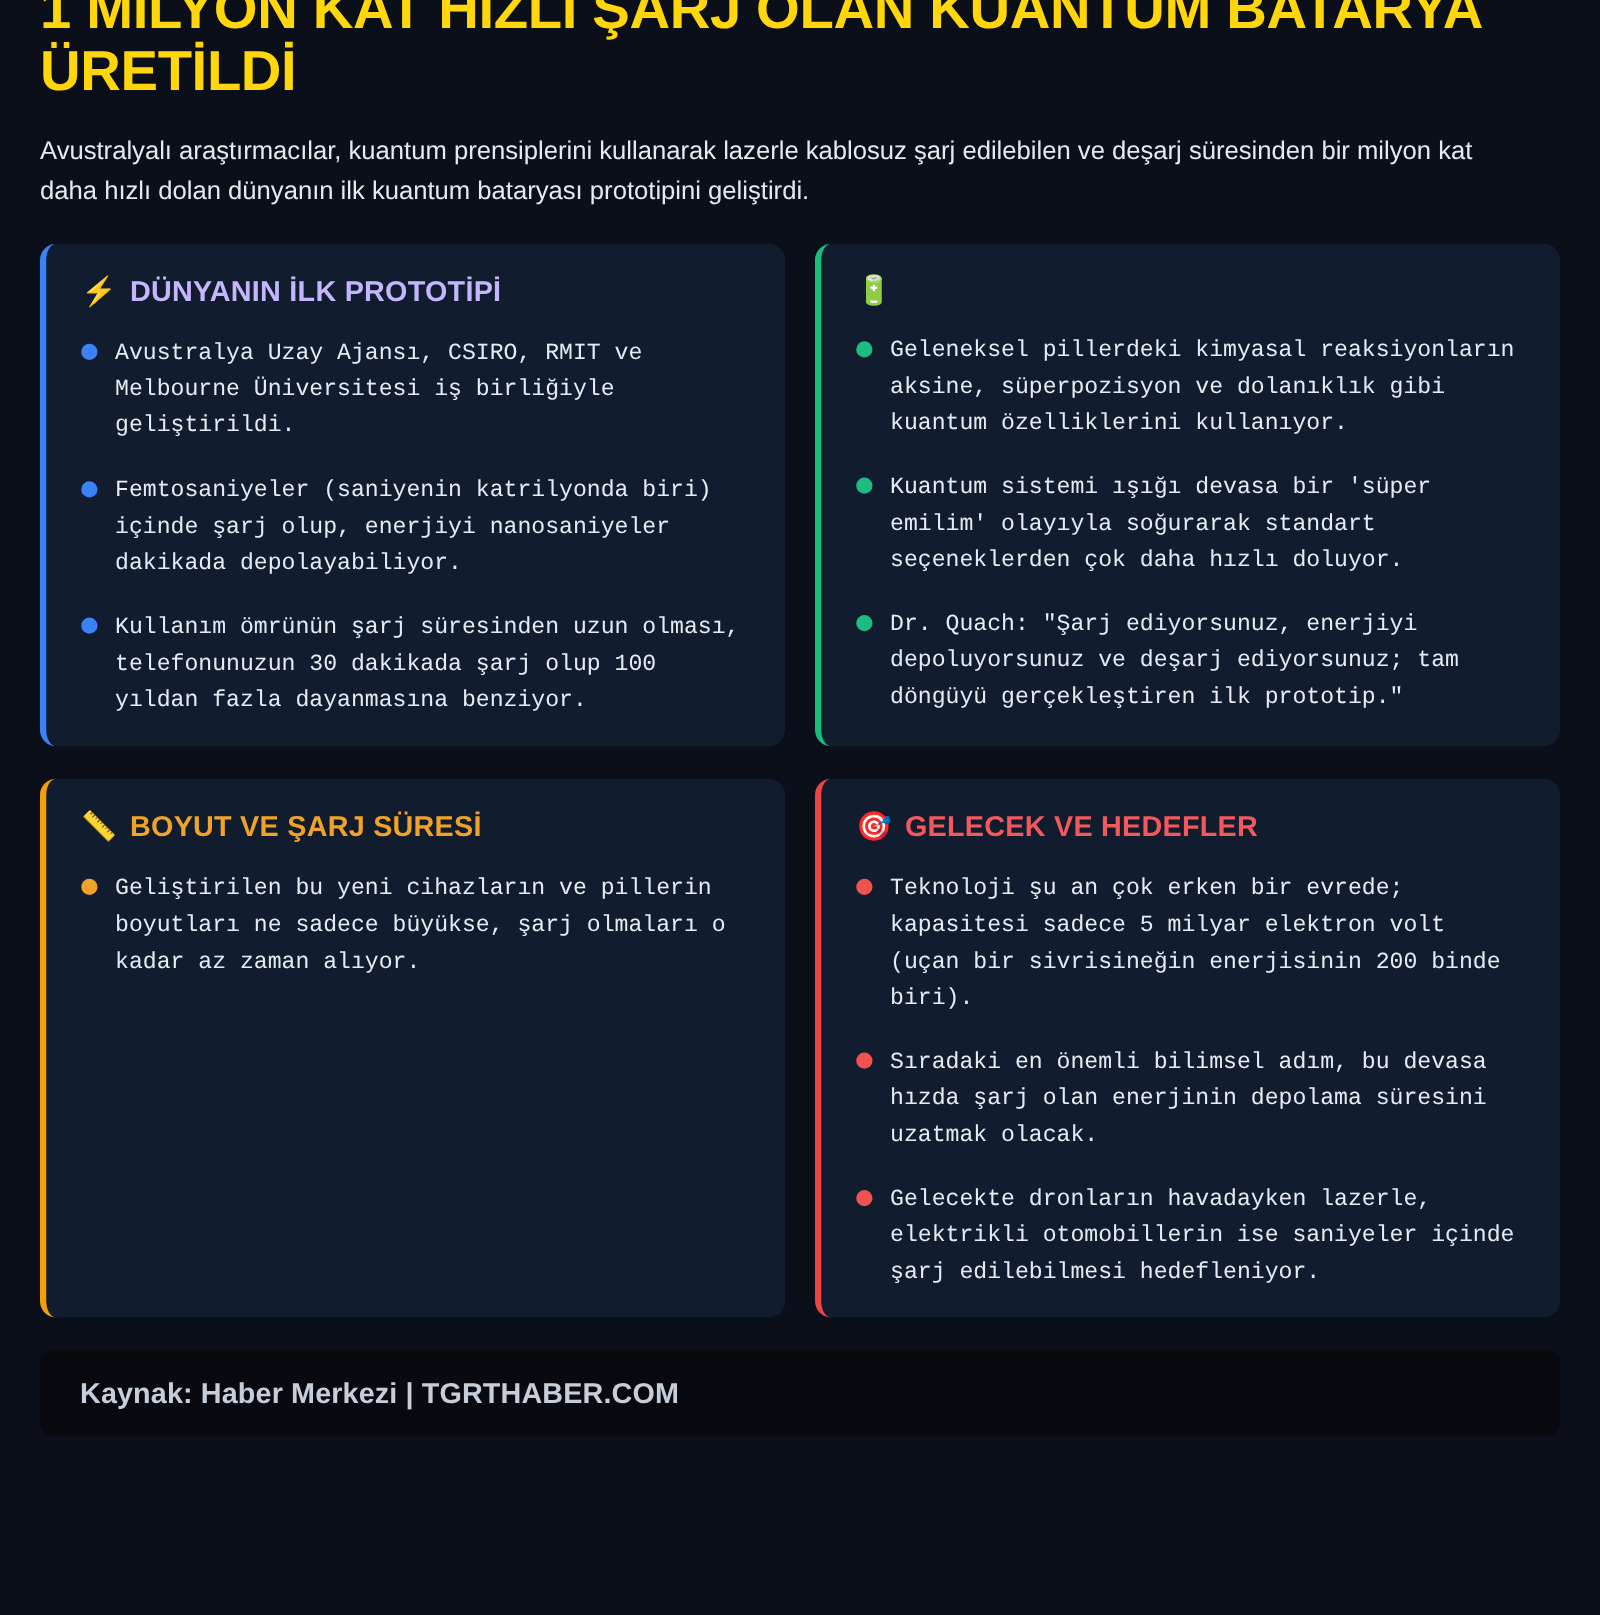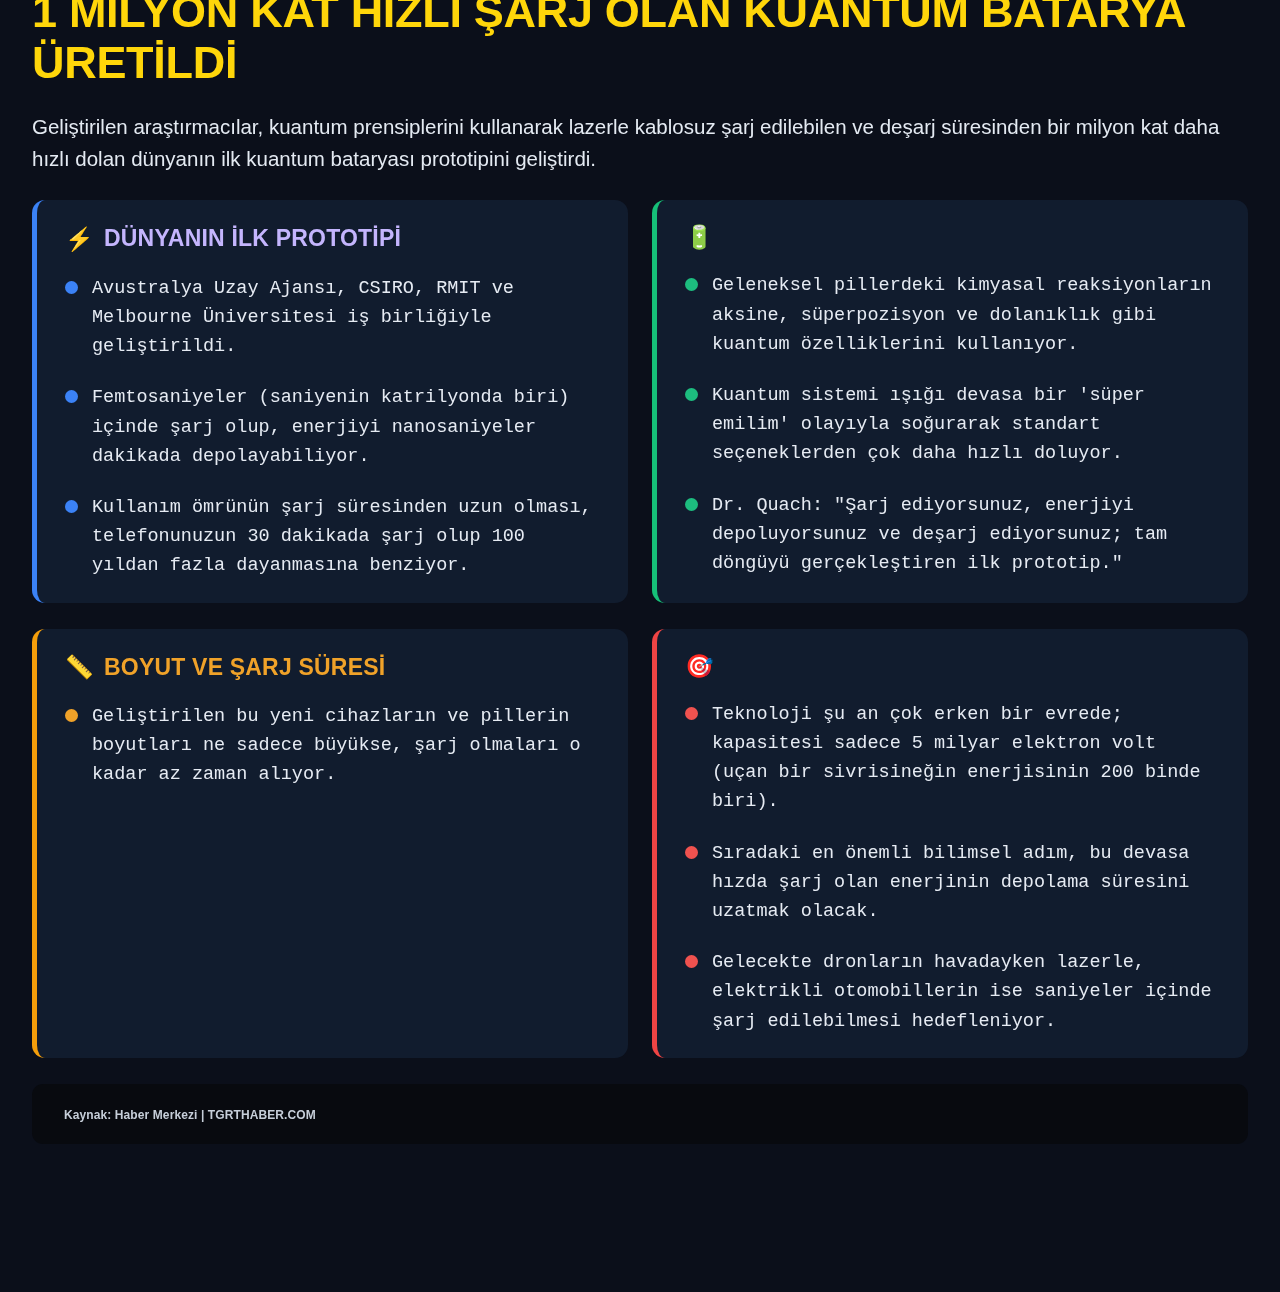--- a/index.html
+++ b/index.html
@@ -153,35 +153,35 @@
   .footer {
     flex: 0 0 auto;
     background: #080a0f;
     border-radius: 11px;
     padding: 21px 32px;
     margin-top: 26px;
     margin-bottom: 26px;
   }
 
   .footer-text {
-    font-size: 12px;
+    font-size: 23px;
     font-weight: bold;
     color: #c6ced9;
     letter-spacing: 0.1px;
   }
 </style>
 </head>
 <body>
 
 <div class="page">
 
   <div class="header">
     <div class="badge">TEKNOLOJİ</div>
     <h1 class="headline">1 MİLYON KAT HIZLI ŞARJ OLAN KUANTUM BATARYA ÜRETİLDİ</h1>
-    <p class="subhead">Geliştirilen araştırmacılar, kuantum prensiplerini kullanarak lazerle kablosuz şarj edilebilen ve deşarj süresinden bir milyon kat daha hızlı dolan dünyanın ilk kuantum bataryası prototipini geliştirdi.</p>
+    <p class="subhead">Avustralyalı araştırmacılar, kuantum prensiplerini kullanarak lazerle kablosuz şarj edilebilen ve deşarj süresinden bir milyon kat daha hızlı dolan dünyanın ilk kuantum bataryası prototipini geliştirdi.</p>
   </div>
 
   <div class="grid">
 
     <section class="card blue">
       <div class="card-head">
         <span class="card-icon">⚡</span>
         <h2 class="card-title">DÜNYANIN İLK PROTOTİPİ</h2>
       </div>
       <ul class="bullets">
@@ -229,20 +229,21 @@
         <li>
           <span class="dot"></span>
           <span class="bullet-text">Geliştirilen bu yeni cihazların ve pillerin boyutları ne sadece büyükse, şarj olmaları o kadar az zaman alıyor.</span>
         </li>
       </ul>
     </section>
 
     <section class="card red">
       <div class="card-head">
         <span class="card-icon">🎯</span>
+        <h2 class="card-title">GELECEK VE HEDEFLER</h2>
       </div>
       <ul class="bullets">
         <li>
           <span class="dot"></span>
           <span class="bullet-text">Teknoloji şu an çok erken bir evrede; kapasitesi sadece 5 milyar elektron volt (uçan bir sivrisineğin enerjisinin 200 binde biri).</span>
         </li>
         <li>
           <span class="dot"></span>
           <span class="bullet-text">Sıradaki en önemli bilimsel adım, bu devasa hızda şarj olan enerjinin depolama süresini uzatmak olacak.</span>
         </li>

